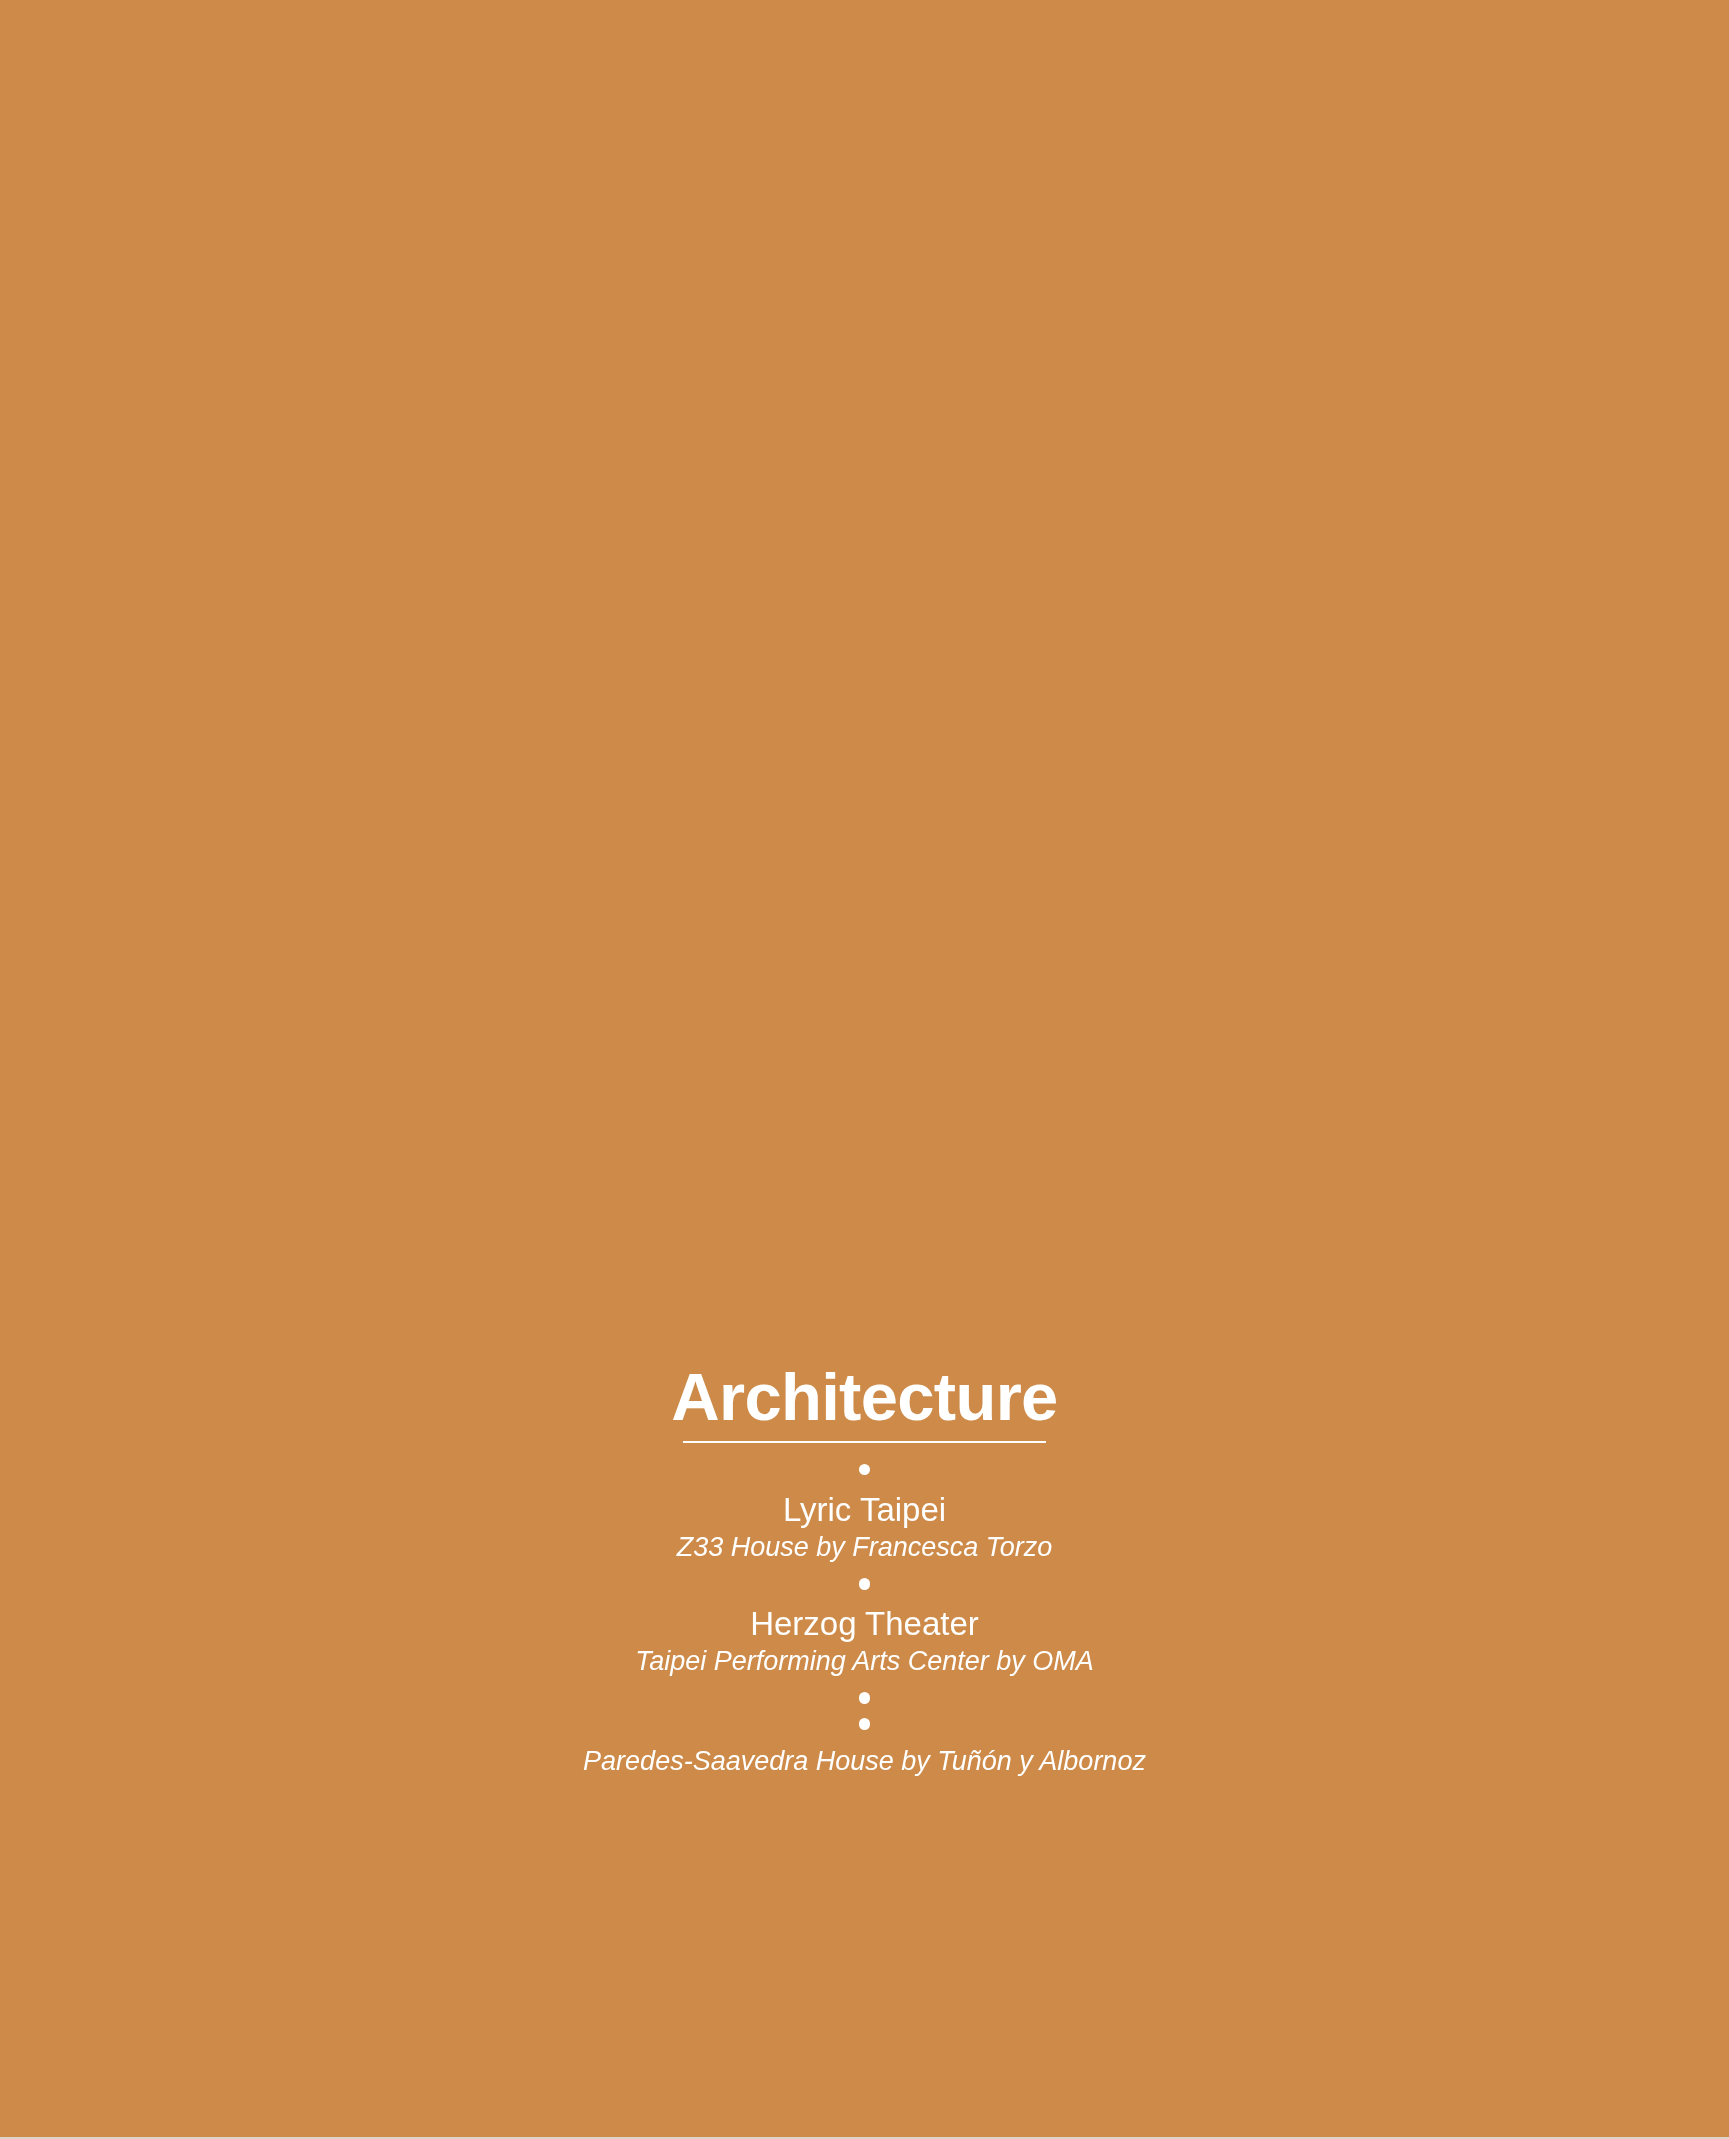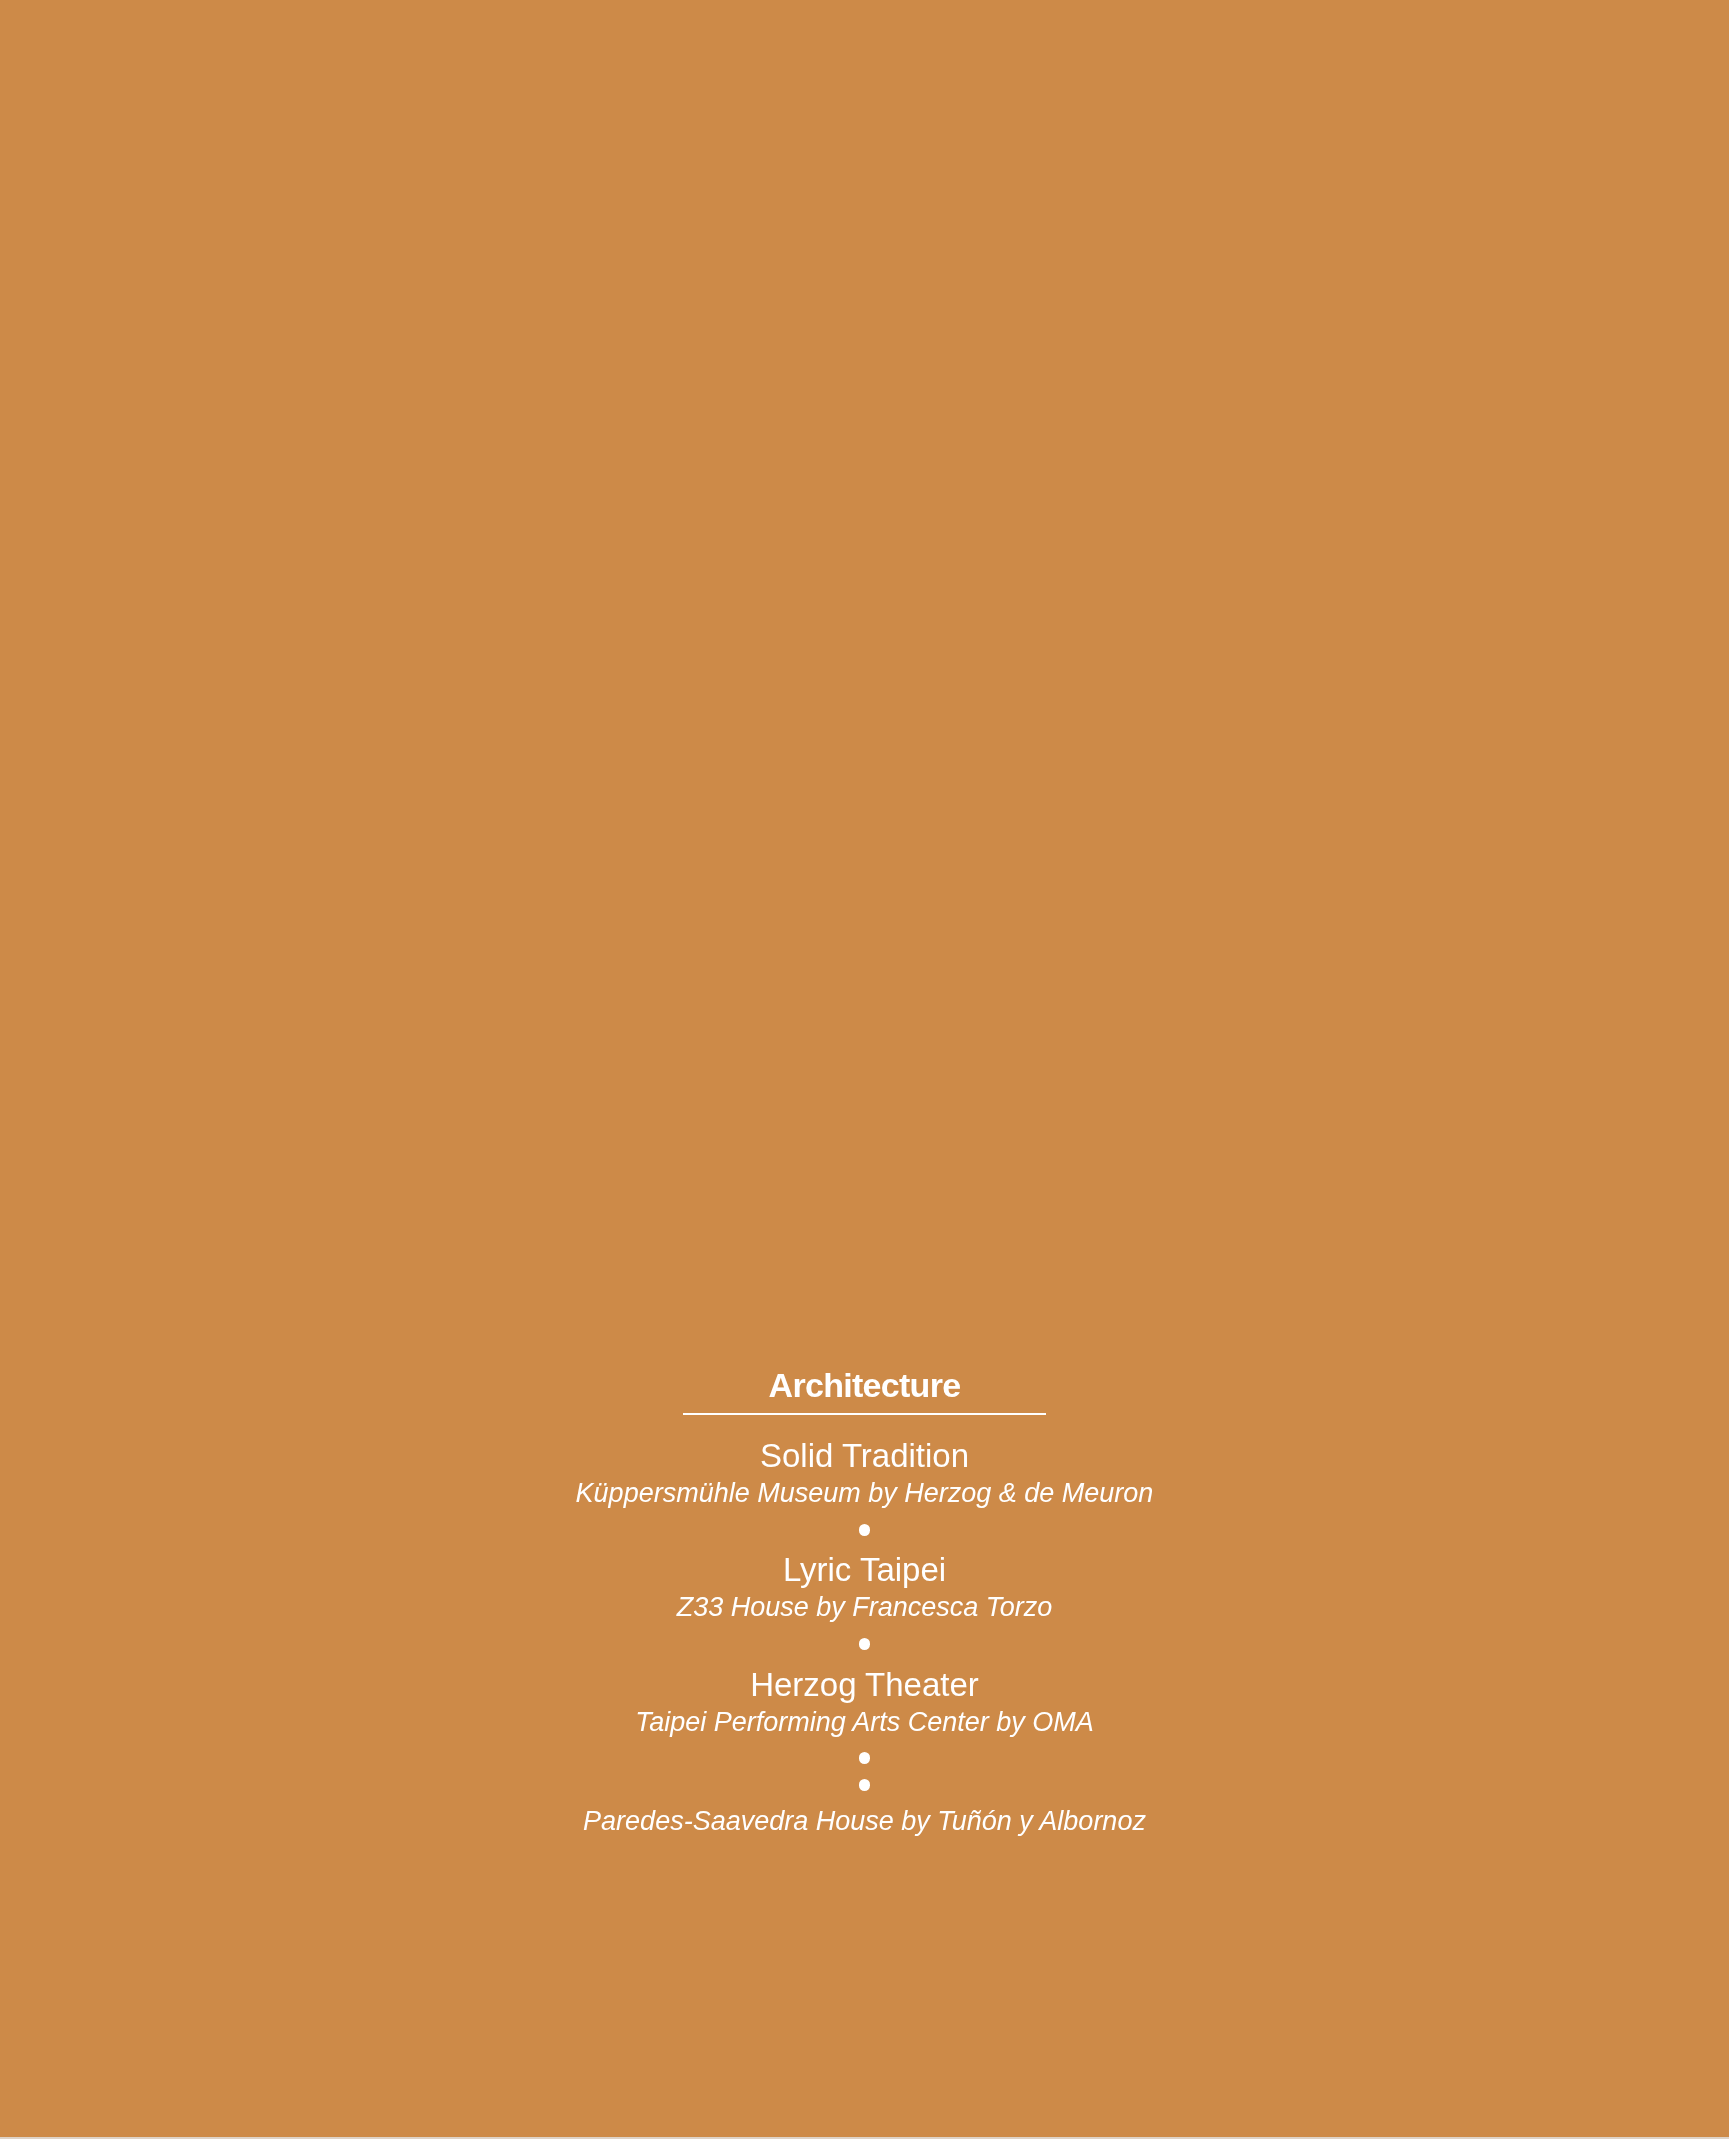--- a/index.html
+++ b/index.html
@@ -17,25 +17,25 @@
   }
   .toc {
     position: absolute;
     top: 1358px;
     left: 0;
     width: 100%;
     text-align: center;
     color: var(--fg, #ffffff);
   }
   .section-title {
-    font-size: 34px;
+    font-size: 67px;
     font-weight: 600;
     letter-spacing: -0.7px;
     line-height: 1.15;
-    margin: 8px;
+    margin: 0;
   }
   .section-underline {
     width: 363px;
     height: 2.1px;
     background: var(--fg, #ffffff);
     border: none;
     margin: 5.5px auto 21px auto;
   }
   .entry-title {
     font-size: 33px;
@@ -68,24 +68,20 @@
 </style>
 </head>
 <body style="--bg: #cd8a48; --fg: #ffffff; --edge: #ded3c8;">
 
 <div class="toc">
 
   <h1 class="section-title">Architecture</h1>
 
   <div class="section-underline"></div>
 
-  <div>
-    <p class="entry-title">Solid Tradition</p>
-    <p class="entry-subtitle">Küppersmühle Museum by Herzog &amp; de Meuron</p>
-  </div>
 
   <div class="separator-dot"></div>
 
   <div>
     <p class="entry-title">Lyric Taipei</p>
     <p class="entry-subtitle">Z33 House by Francesca Torzo</p>
   </div>
 
   <div class="separator-dot"></div>
 

